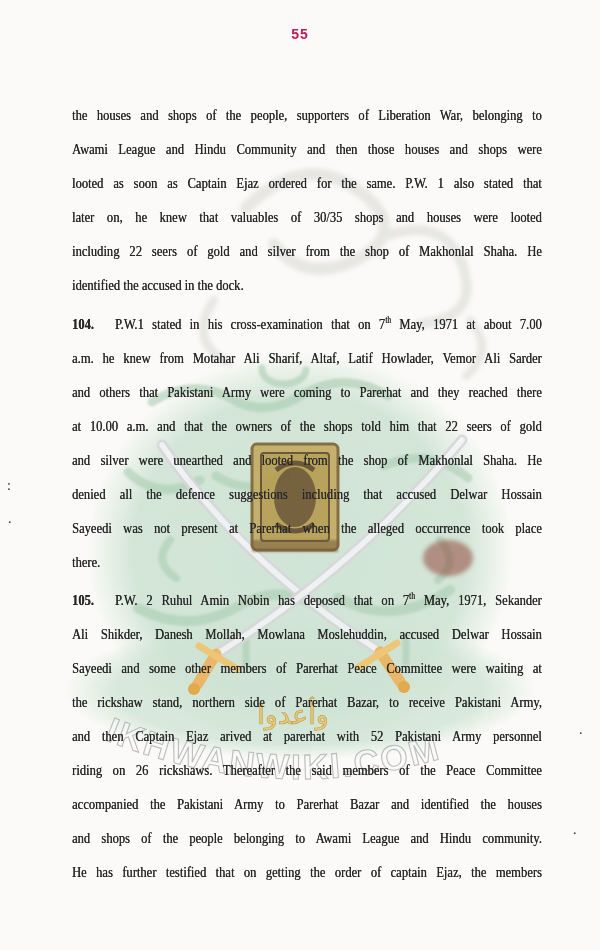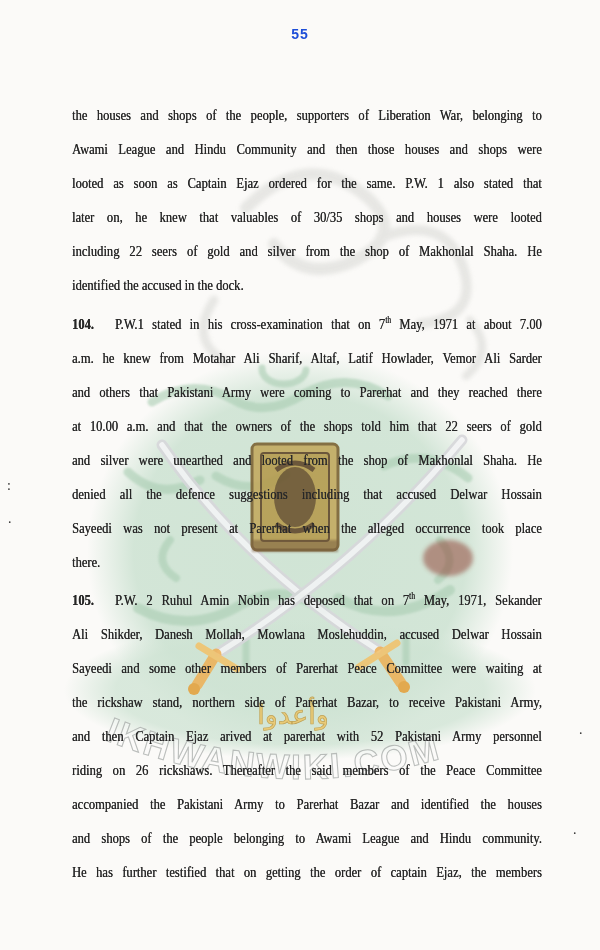--- a/index.html
+++ b/index.html
@@ -9,21 +9,21 @@
     font-family:"Liberation Serif", serif;
     overflow:hidden;
     position:relative;
   }
   .page{position:absolute;inset:0;width:600px;height:950px;background:#fbfaf8;}
   .wm{position:absolute;left:0;top:0;z-index:1;pointer-events:none;}
   .pageno{
     position:absolute;top:26px;left:0;right:0;z-index:2;
     text-align:center;
     font-family:"Liberation Sans", sans-serif;
-    font-size:14px;font-weight:bold;color:#1d4ed8;
+    font-size:14px;font-weight:bold;color:#be185d;
     letter-spacing:1px;
   }
   .textcol{
     position:absolute;left:72px;top:98px;z-index:2;
     width:580px;
     transform:scaleX(0.81);
     transform-origin:0 0;
     color:#262626;
   }
   .line{

